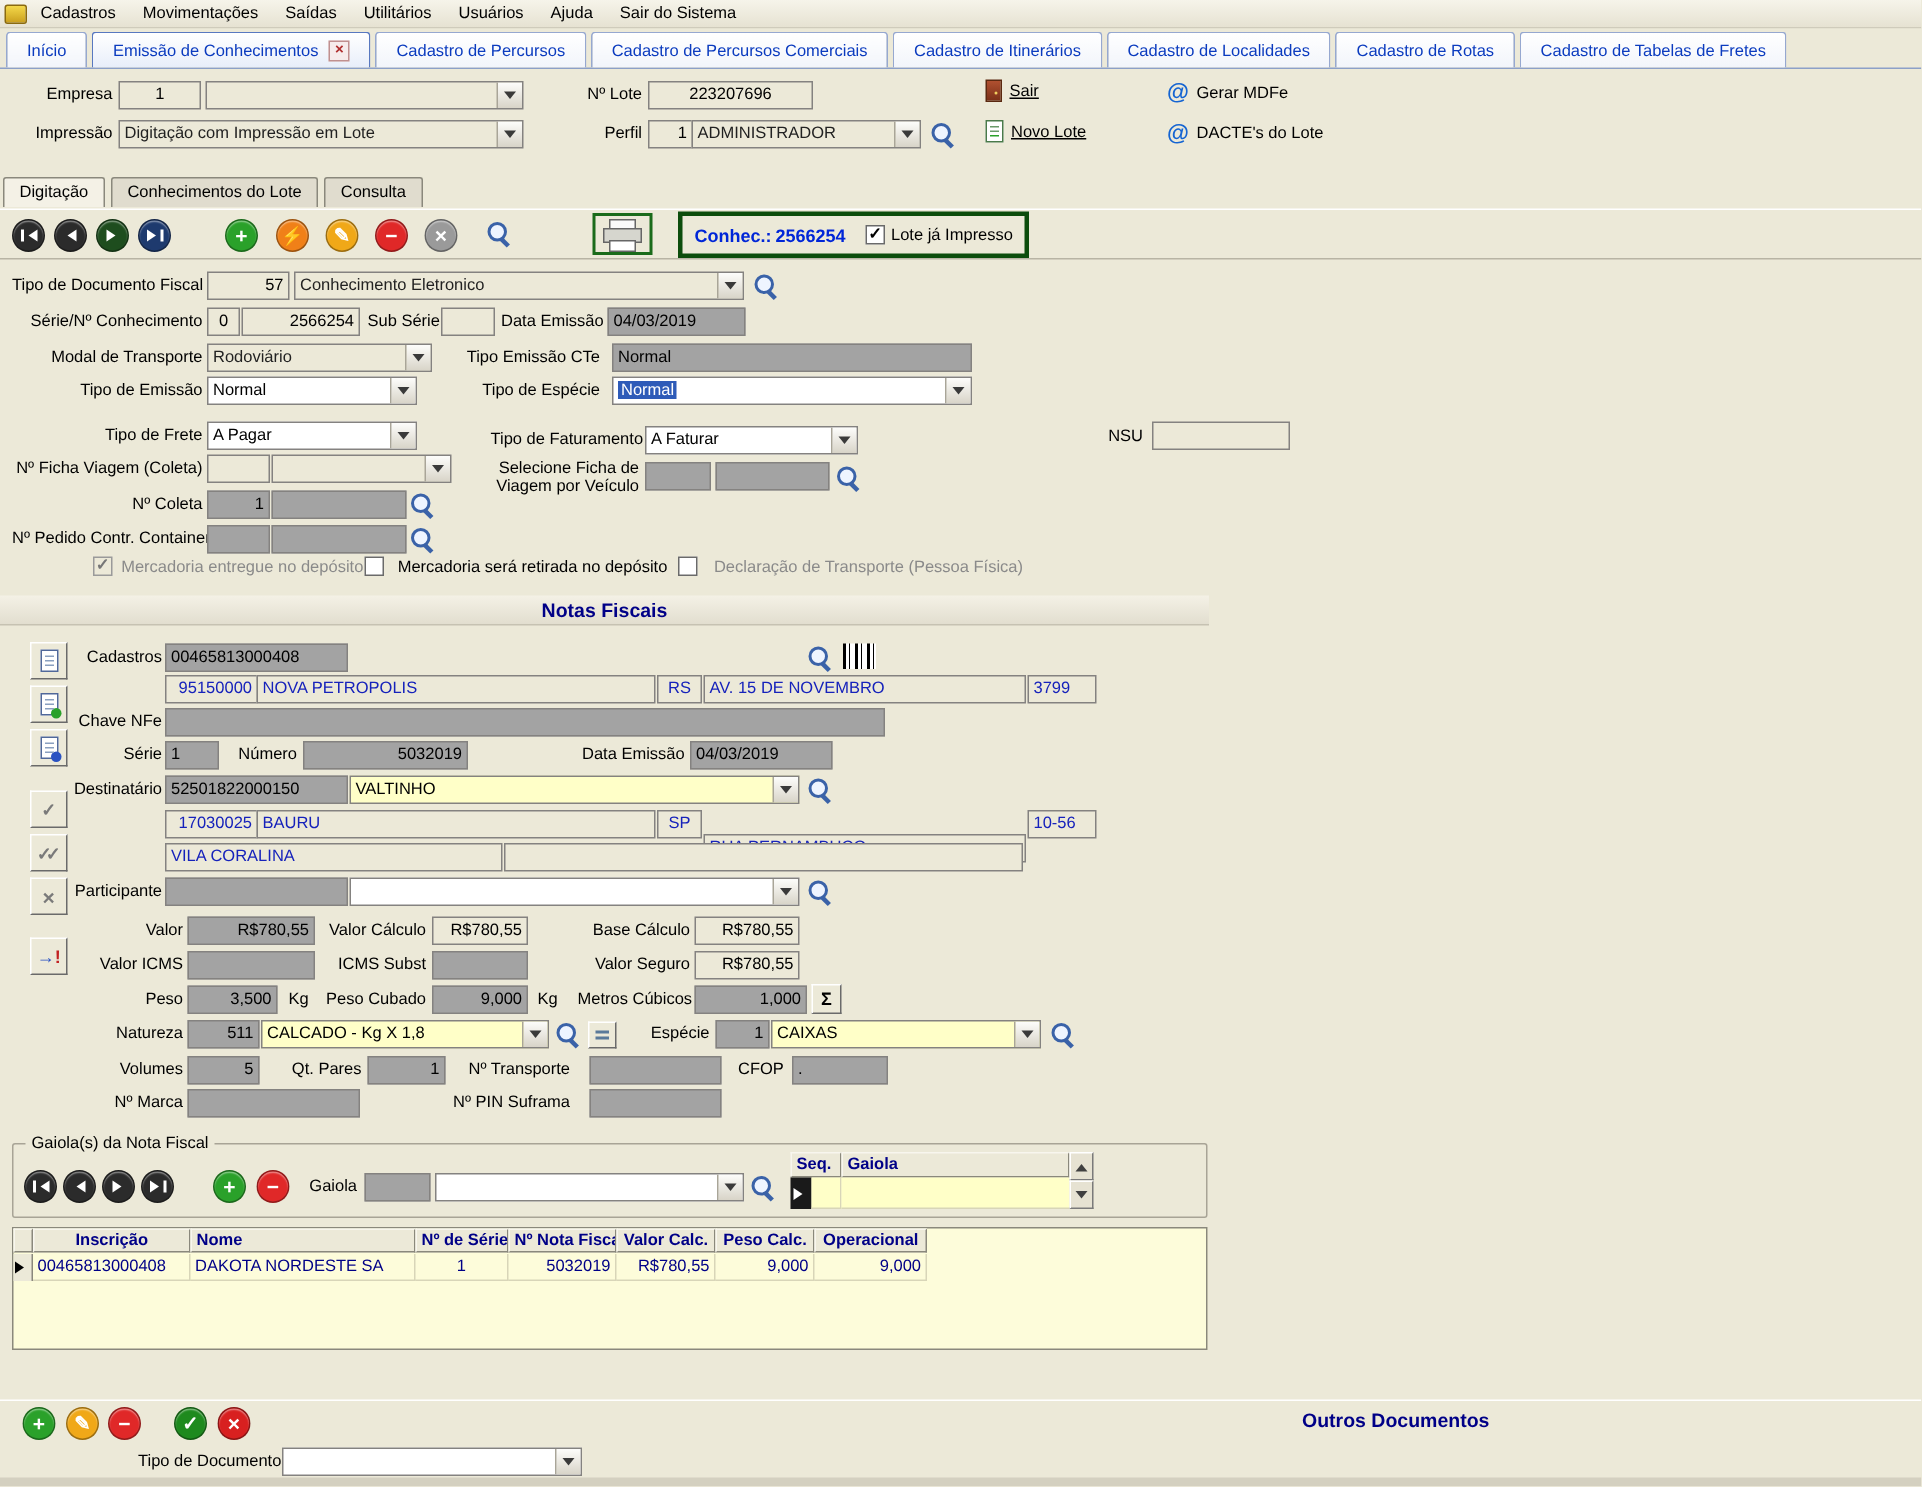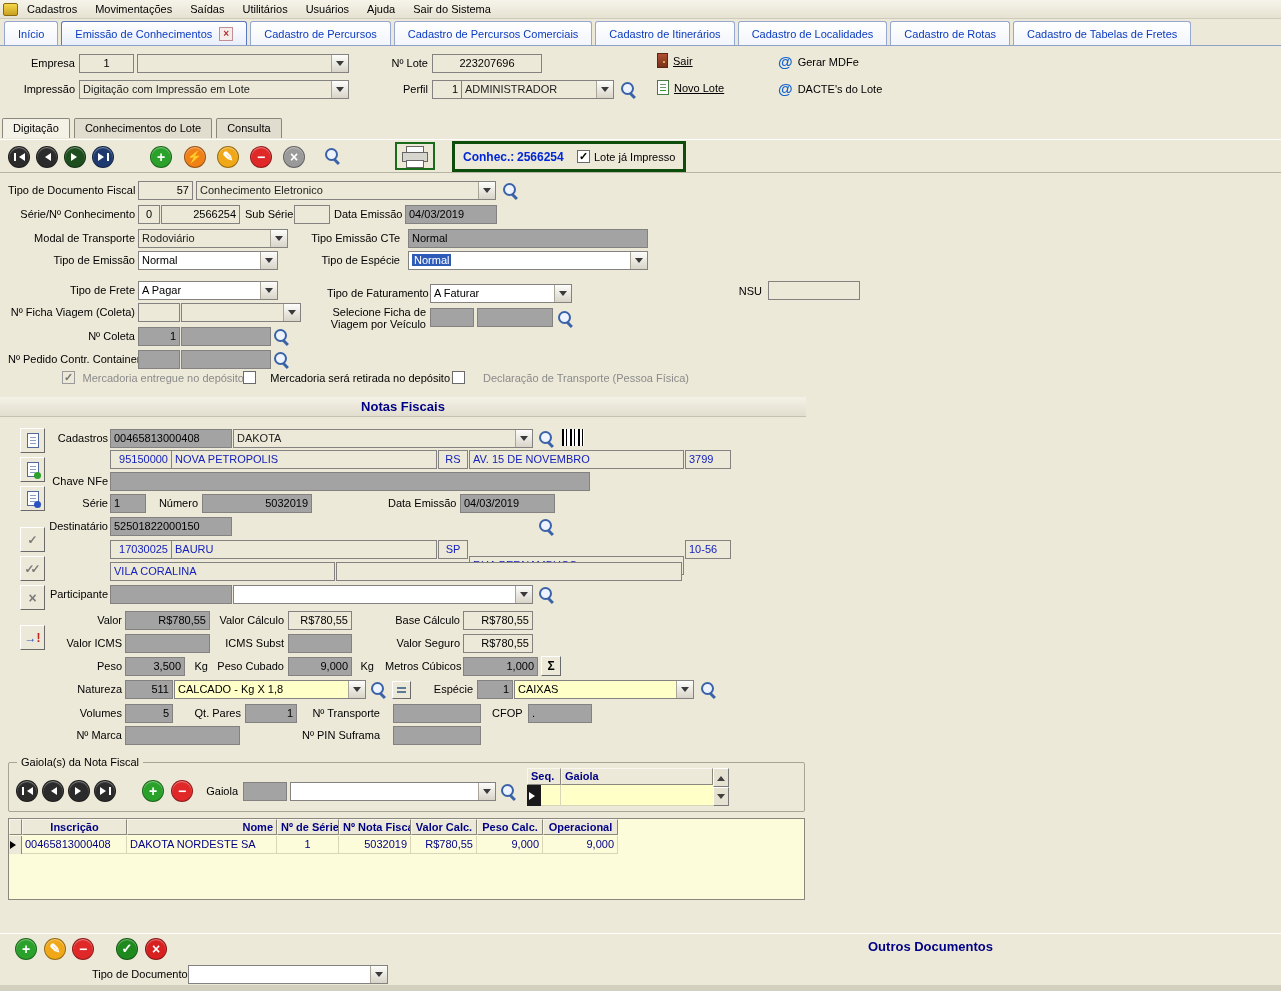--- a/index.html
+++ b/index.html
@@ -1,19 +1,19 @@
 <!DOCTYPE html>
 <html><head>
 <meta charset="utf-8">
 <style>
 *{margin:0;padding:0;box-sizing:border-box}
 html,body{background:#ece9d8}
 #page{position:relative;width:1281px;height:991px;background:#ece9d8;font-family:"Liberation Sans",sans-serif;font-size:11px;color:#000;overflow:hidden}
 .lbl{position:absolute;font-size:11px;line-height:13px;text-align:right;white-space:nowrap;color:#000}
-.lbl.l{text-align:right}
+.lbl.l{text-align:center}
 .lbl.wrap{white-space:normal}
 .lbl.gray{color:#8a8a8a}
 .fld{position:absolute;height:19px;background:#a3a3a3;border:1px solid #848280;font-size:11px;line-height:17px;padding:0 3px;overflow:hidden;white-space:nowrap}
 .fld.dis{background:#ece9d8}
 .fld.blu{background:#ece9d8;color:#1622bb}
 .fld.rt{text-align:right}
 .fld.ct{text-align:center}
 .cmb{position:absolute;height:19px;background:#fff;border:1px solid #848280;font-size:11px;line-height:17px;padding:0 19px 0 3px;overflow:hidden;white-space:nowrap}
 .cmb.dis{background:#ece9d8;color:#222}
 .cmb.yel{background:#ffffc8}
@@ -272,21 +272,20 @@
   <div class="sbtn" style="top:585px">
       <span style="font-size:14px">×</span>
     </div>
   <div class="sbtn" style="top:625px">
       <span style="color:#2a52c2">→</span>
       <span style="color:#c22222">!</span>
     </div>
 
   <div class="lbl" style="left:48px;top:432px;width:60px">Cadastros</div>
   <div class="fld" style="left:110px;top:429px;width:122px">00465813000408</div>
-  <div class="cmb dis" style="left:233px;top:429px;width:300px"><span>DAKOTA</span><span class="arr"></span></div>
   <div class="mag" style="left:538px;top:430px"></div>
   <div class="barcode" style="left:562px;top:429px"></div>
 
   <div class="fld blu rt" style="left:110px;top:450px;width:62px">95150000</div>
   <div class="fld blu" style="left:171px;top:450px;width:266px">NOVA PETROPOLIS</div>
   <div class="fld blu ct" style="left:438px;top:450px;width:30px">RS</div>
   <div class="fld blu" style="left:469px;top:450px;width:215px">AV. 15 DE NOVEMBRO</div>
   <div class="fld blu" style="left:685px;top:450px;width:46px">3799</div>
 
   <div class="lbl" style="left:48px;top:475px;width:60px">Chave NFe</div>
@@ -294,20 +293,21 @@
 
   <div class="lbl" style="left:48px;top:497px;width:60px">Série</div>
   <div class="fld" style="left:110px;top:494px;width:36px">1</div>
   <div class="lbl" style="left:150px;top:497px;width:48px">Número</div>
   <div class="fld rt" style="left:202px;top:494px;width:110px">5032019</div>
   <div class="lbl" style="left:388px;top:497px;width:68px">Data Emissão</div>
   <div class="fld" style="left:460px;top:494px;width:95px">04/03/2019</div>
 
   <div class="lbl" style="left:38px;top:520px;width:70px">Destinatário</div>
   <div class="fld" style="left:110px;top:517px;width:122px">52501822000150</div>
+  <div class="cmb yel" style="left:233px;top:517px;width:300px"><span>VALTINHO</span><span class="arr"></span></div>
   <div class="mag" style="left:538px;top:518px"></div>
 
   <div class="fld blu rt" style="left:110px;top:540px;width:62px">17030025</div>
   <div class="fld blu" style="left:171px;top:540px;width:266px">BAURU</div>
   <div class="fld blu ct" style="left:438px;top:540px;width:30px">SP</div>
   <div class="fld blu" style="left:469px;top:556px;width:215px">RUA PERNAMBUCO</div>
   <div class="fld blu" style="left:685px;top:540px;width:46px">10-56</div>
 
   <div class="fld blu" style="left:110px;top:562px;width:225px">VILA CORALINA</div>
   <div class="fld blu" style="left:336px;top:562px;width:346px"></div>
@@ -406,21 +406,21 @@
   <div class="scrbtn" style="left:713px;top:768px">
       <span class="up"></span>
     </div>
   <div class="scrbtn" style="left:713px;top:787px">
       <span class="dn"></span>
     </div>
 
   <div style="position:absolute;left:8px;top:818px;width:797px;height:82px;background:#fdfcda;border:1px solid #8a887c"></div>
   <div class="ghead" style="left:9px;top:819px;width:13px;height:16px"></div>
   <div class="ghead" style="left:22px;top:819px;width:105px;height:16px">Inscrição</div>
-  <div class="ghead" style="left:127px;top:819px;width:150px;height:16px;text-align:right">Nome</div>
+  <div class="ghead" style="left:127px;top:819px;width:150px;height:16px;text-align:left">Nome</div>
   <div class="ghead" style="left:277px;top:819px;width:62px;height:16px">Nº de Série</div>
   <div class="ghead" style="left:339px;top:819px;width:72px;height:16px">Nº Nota Fiscal</div>
   <div class="ghead" style="left:411px;top:819px;width:66px;height:16px">Valor Calc.</div>
   <div class="ghead" style="left:477px;top:819px;width:66px;height:16px">Peso Calc.</div>
   <div class="ghead" style="left:543px;top:819px;width:75px;height:16px">Operacional</div>
 
   <div style="position:absolute;left:9px;top:836px;width:13px;height:18px;background:#ece9d8;display:flex;align-items:center;justify-content:center;border-right:1px solid #8a887c">
       <span class="mark"></span>
     </div>
   <div class="gcell" style="left:22px;top:836px;width:105px;height:18px">00465813000408</div>

